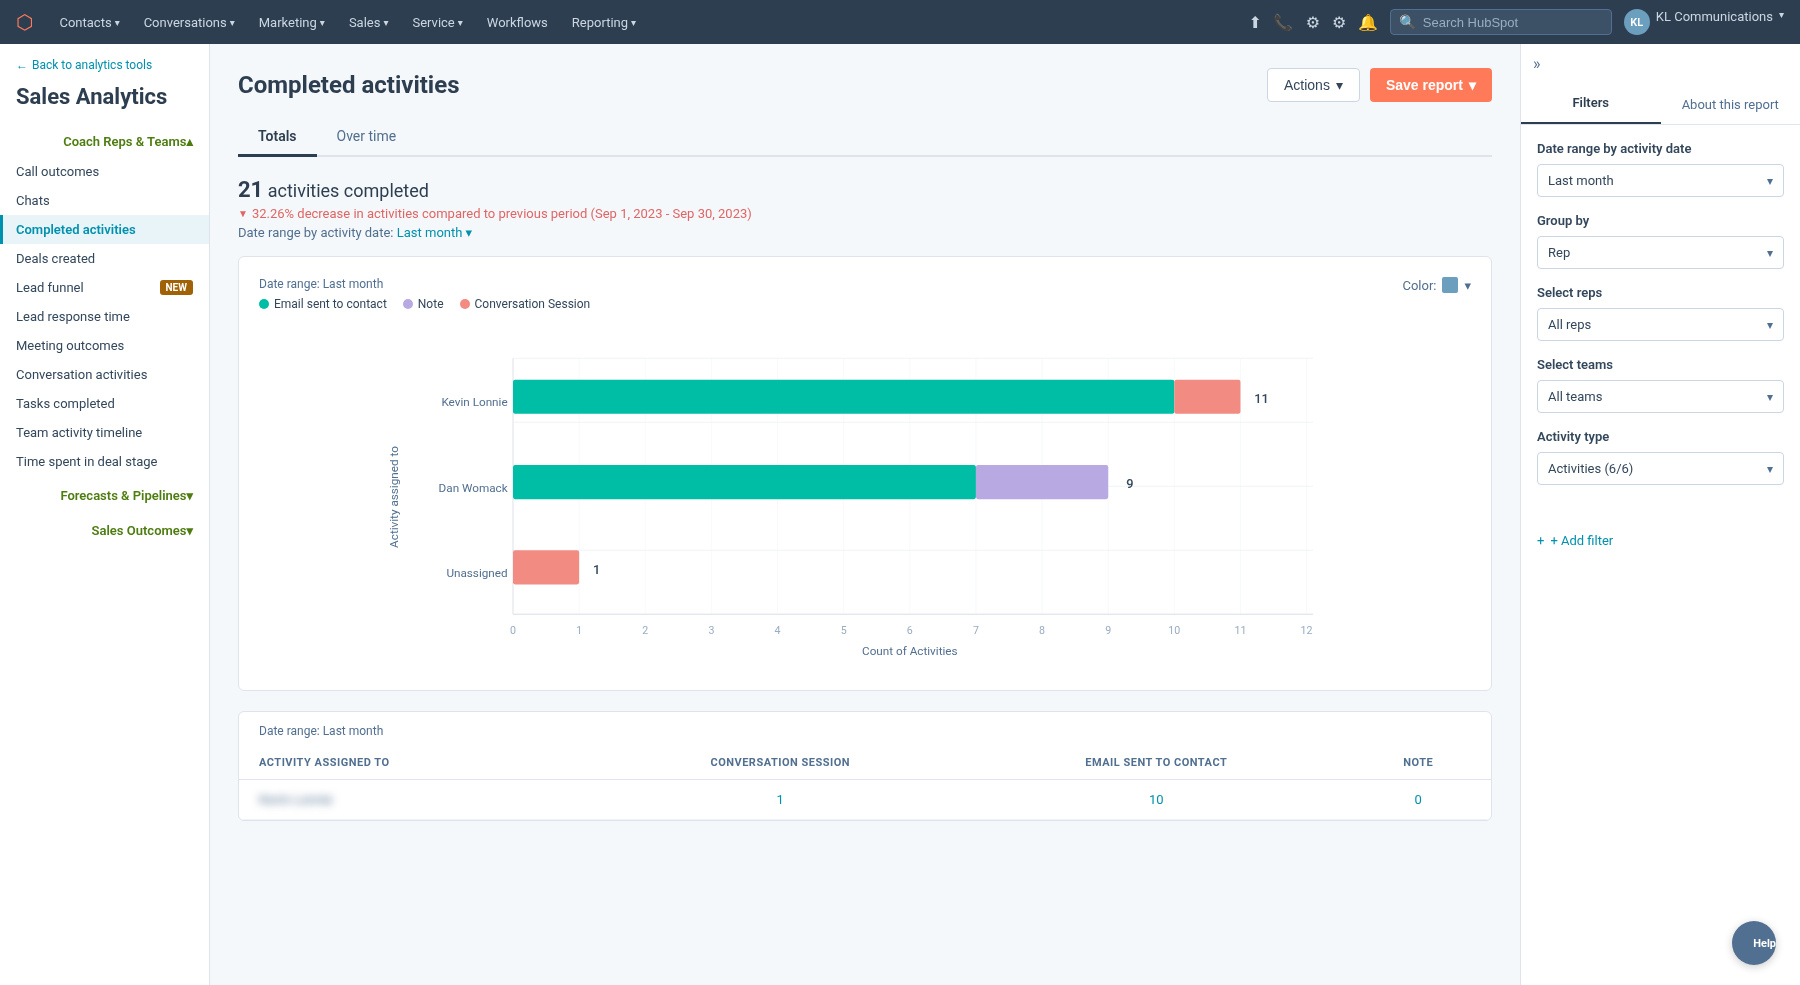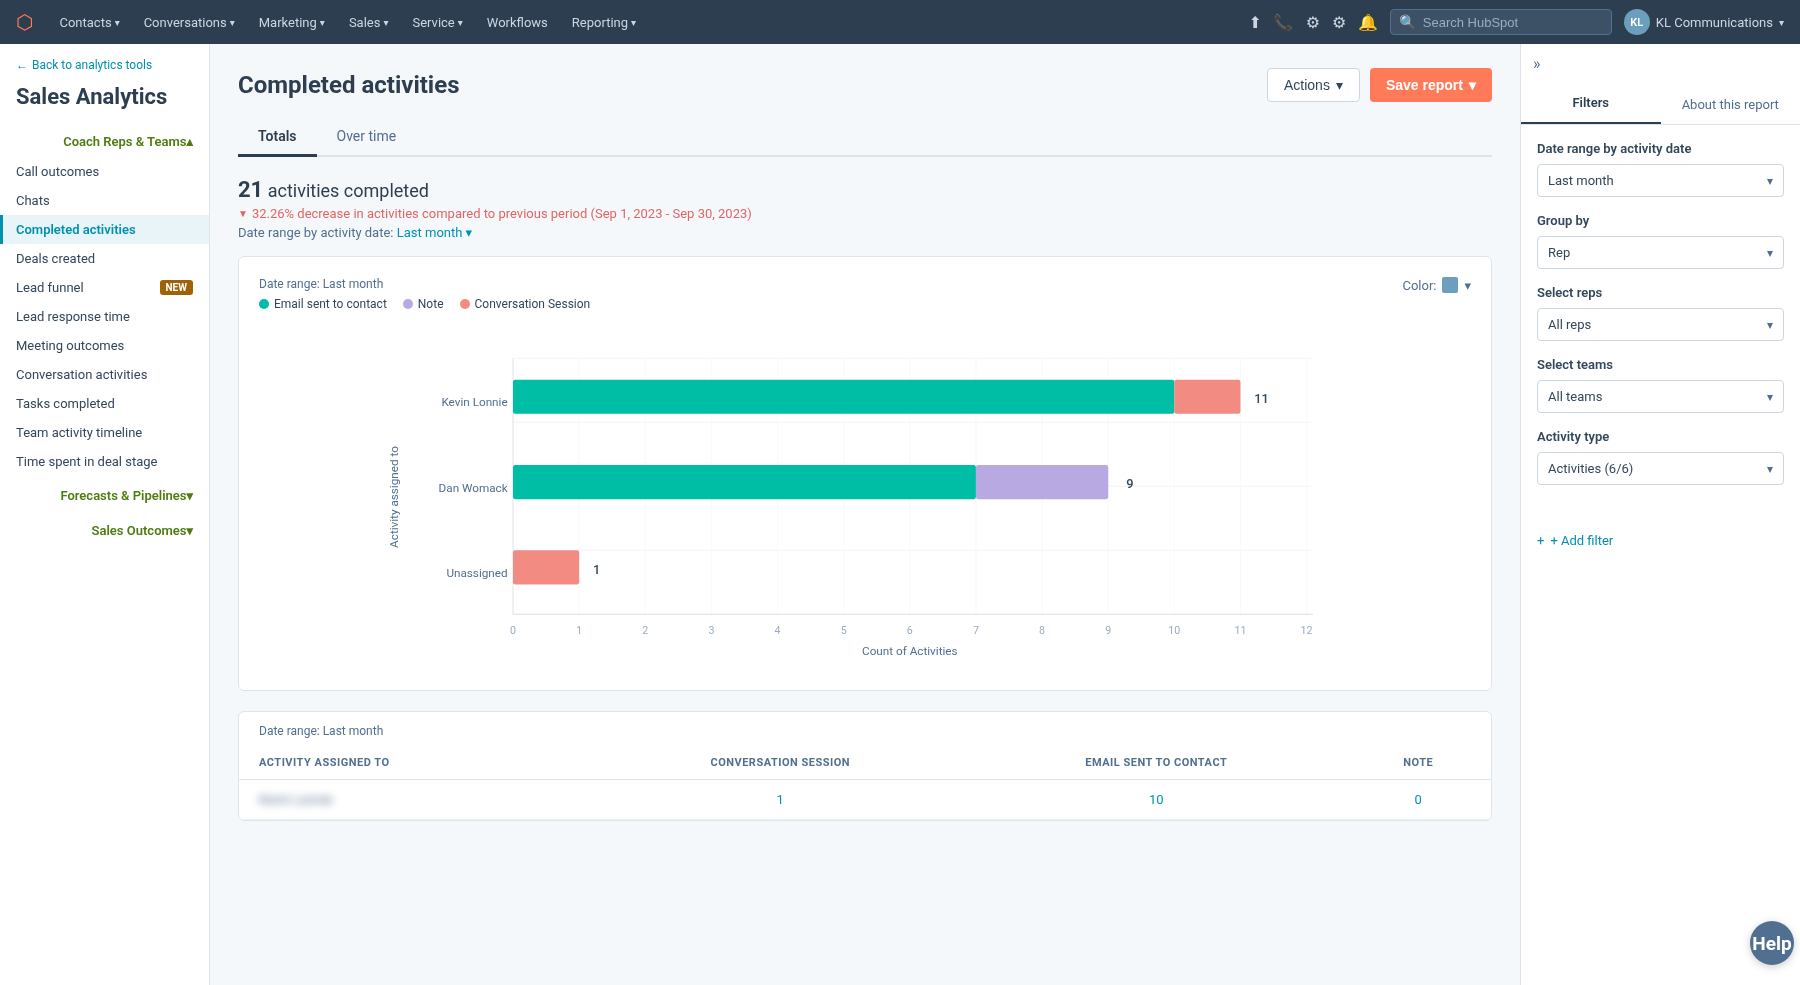--- a/index.html
+++ b/index.html
@@ -16,21 +16,21 @@
     }
     .top-nav-left { display: flex; align-items: center; gap: 4px; }
     .hubspot-logo { color: #ff7a59; font-size: 20px; margin-right: 12px; }
     .nav-item { color: #cbd6e2; font-size: 13px; padding: 0 10px; cursor: pointer; display: flex; align-items: center; gap: 3px; }
     .nav-chevron { font-size: 10px; }
     .top-nav-right { display: flex; align-items: center; gap: 12px; }
     .nav-icon-btn { color: #cbd6e2; cursor: pointer; font-size: 16px; background: none; border: none; }
     .search-box { display: flex; align-items: center; background: #3d5166; border: 1px solid #516f90; border-radius: 4px; padding: 4px 8px; gap: 6px; }
     .search-input { background: none; border: none; color: #fff; outline: none; font-size: 13px; width: 180px; }
     .search-input::placeholder { color: #99acc2; }
-    .user-badge { display: flex; align-items: center; gap: 6px; color: #cbd6e2; font-size: 13px; cursor: pointer; }
+    .user-badge { display: flex; gap: 6px; color: #cbd6e2; font-size: 13px; cursor: pointer; }
     .user-avatar { width: 26px; height: 26px; border-radius: 50%; background: #6c9ebd; display: flex; align-items: center; justify-content: center; color: #fff; font-size: 11px; font-weight: 600; }
 
     
     .app-body { display: flex; height: calc(100vh - 44px); overflow: hidden; }
 
     
     .sidebar { width: 210px; background: #fff; border-right: 1px solid #dfe3eb; overflow-y: auto; flex-shrink: 0; }
     .back-link { padding: 14px 16px 8px; font-size: 12px; color: #0091ae; cursor: pointer; display: flex; align-items: center; gap: 4px; }
     .sidebar-title { padding: 4px 16px 16px; font-size: 22px; font-weight: 700; color: #2d3e50; line-height: 1.2; }
     .sidebar-section-header { padding: 8px 16px; font-size: 13px; font-weight: 600; color: #4d7c0f; display: flex; align-items: center; justify-content: flex-end; cursor: pointer; }
@@ -86,21 +86,21 @@
     .panel-tabs { display: flex; border-bottom: 1px solid #dfe3eb; align-items: flex-end; }
     .panel-tab { flex: 1; padding: 12px 8px; text-align: center; font-size: 13px; color: #516f90; cursor: pointer; }
     .panel-tab.active { color: #2d3e50; font-weight: 600; border-bottom: 2px solid #2d3e50; }
     .filter-section { padding: 16px; }
     .filter-label { font-size: 13px; font-weight: 600; color: #33475b; margin-bottom: 8px; }
     .filter-select { width: 100%; border: 1px solid #cbd6e2; border-radius: 4px; padding: 8px 10px; font-size: 13px; color: #33475b; background: #fff; cursor: pointer; display: flex; align-items: center; justify-content: space-between; margin-bottom: 16px; }
     .filter-select-arrow { color: #516f90; font-size: 12px; }
     .add-filter { padding: 16px; color: #0091ae; font-size: 13px; cursor: pointer; display: flex; align-items: center; gap: 6px; }
 
     
-    .help-btn { position: fixed; bottom: 20px; right: 6px; background: #516f90; color: #fff; border-radius: 50%; width: 44px; height: 44px; display: flex; align-items: center; justify-content: center; font-size: 19px; font-weight: 700; cursor: pointer; box-shadow: 0 2px 8px rgba(0,0,0,0.2); }
+    .help-btn { position: fixed; bottom: 20px; right: 24px; background: #516f90; color: #fff; border-radius: 50%; width: 44px; height: 44px; display: flex; align-items: center; justify-content: flex-end; font-size: 11px; font-weight: 700; cursor: pointer; box-shadow: 0 2px 8px rgba(0,0,0,0.2); }
   </style>
 </head>
 <body>
 
 <nav class="top-nav">
   <div class="top-nav-left">
     <span class="hubspot-logo">⬡</span>
     <div class="nav-item">
       <span>Contacts</span>
       <span class="nav-chevron">▾</span>

